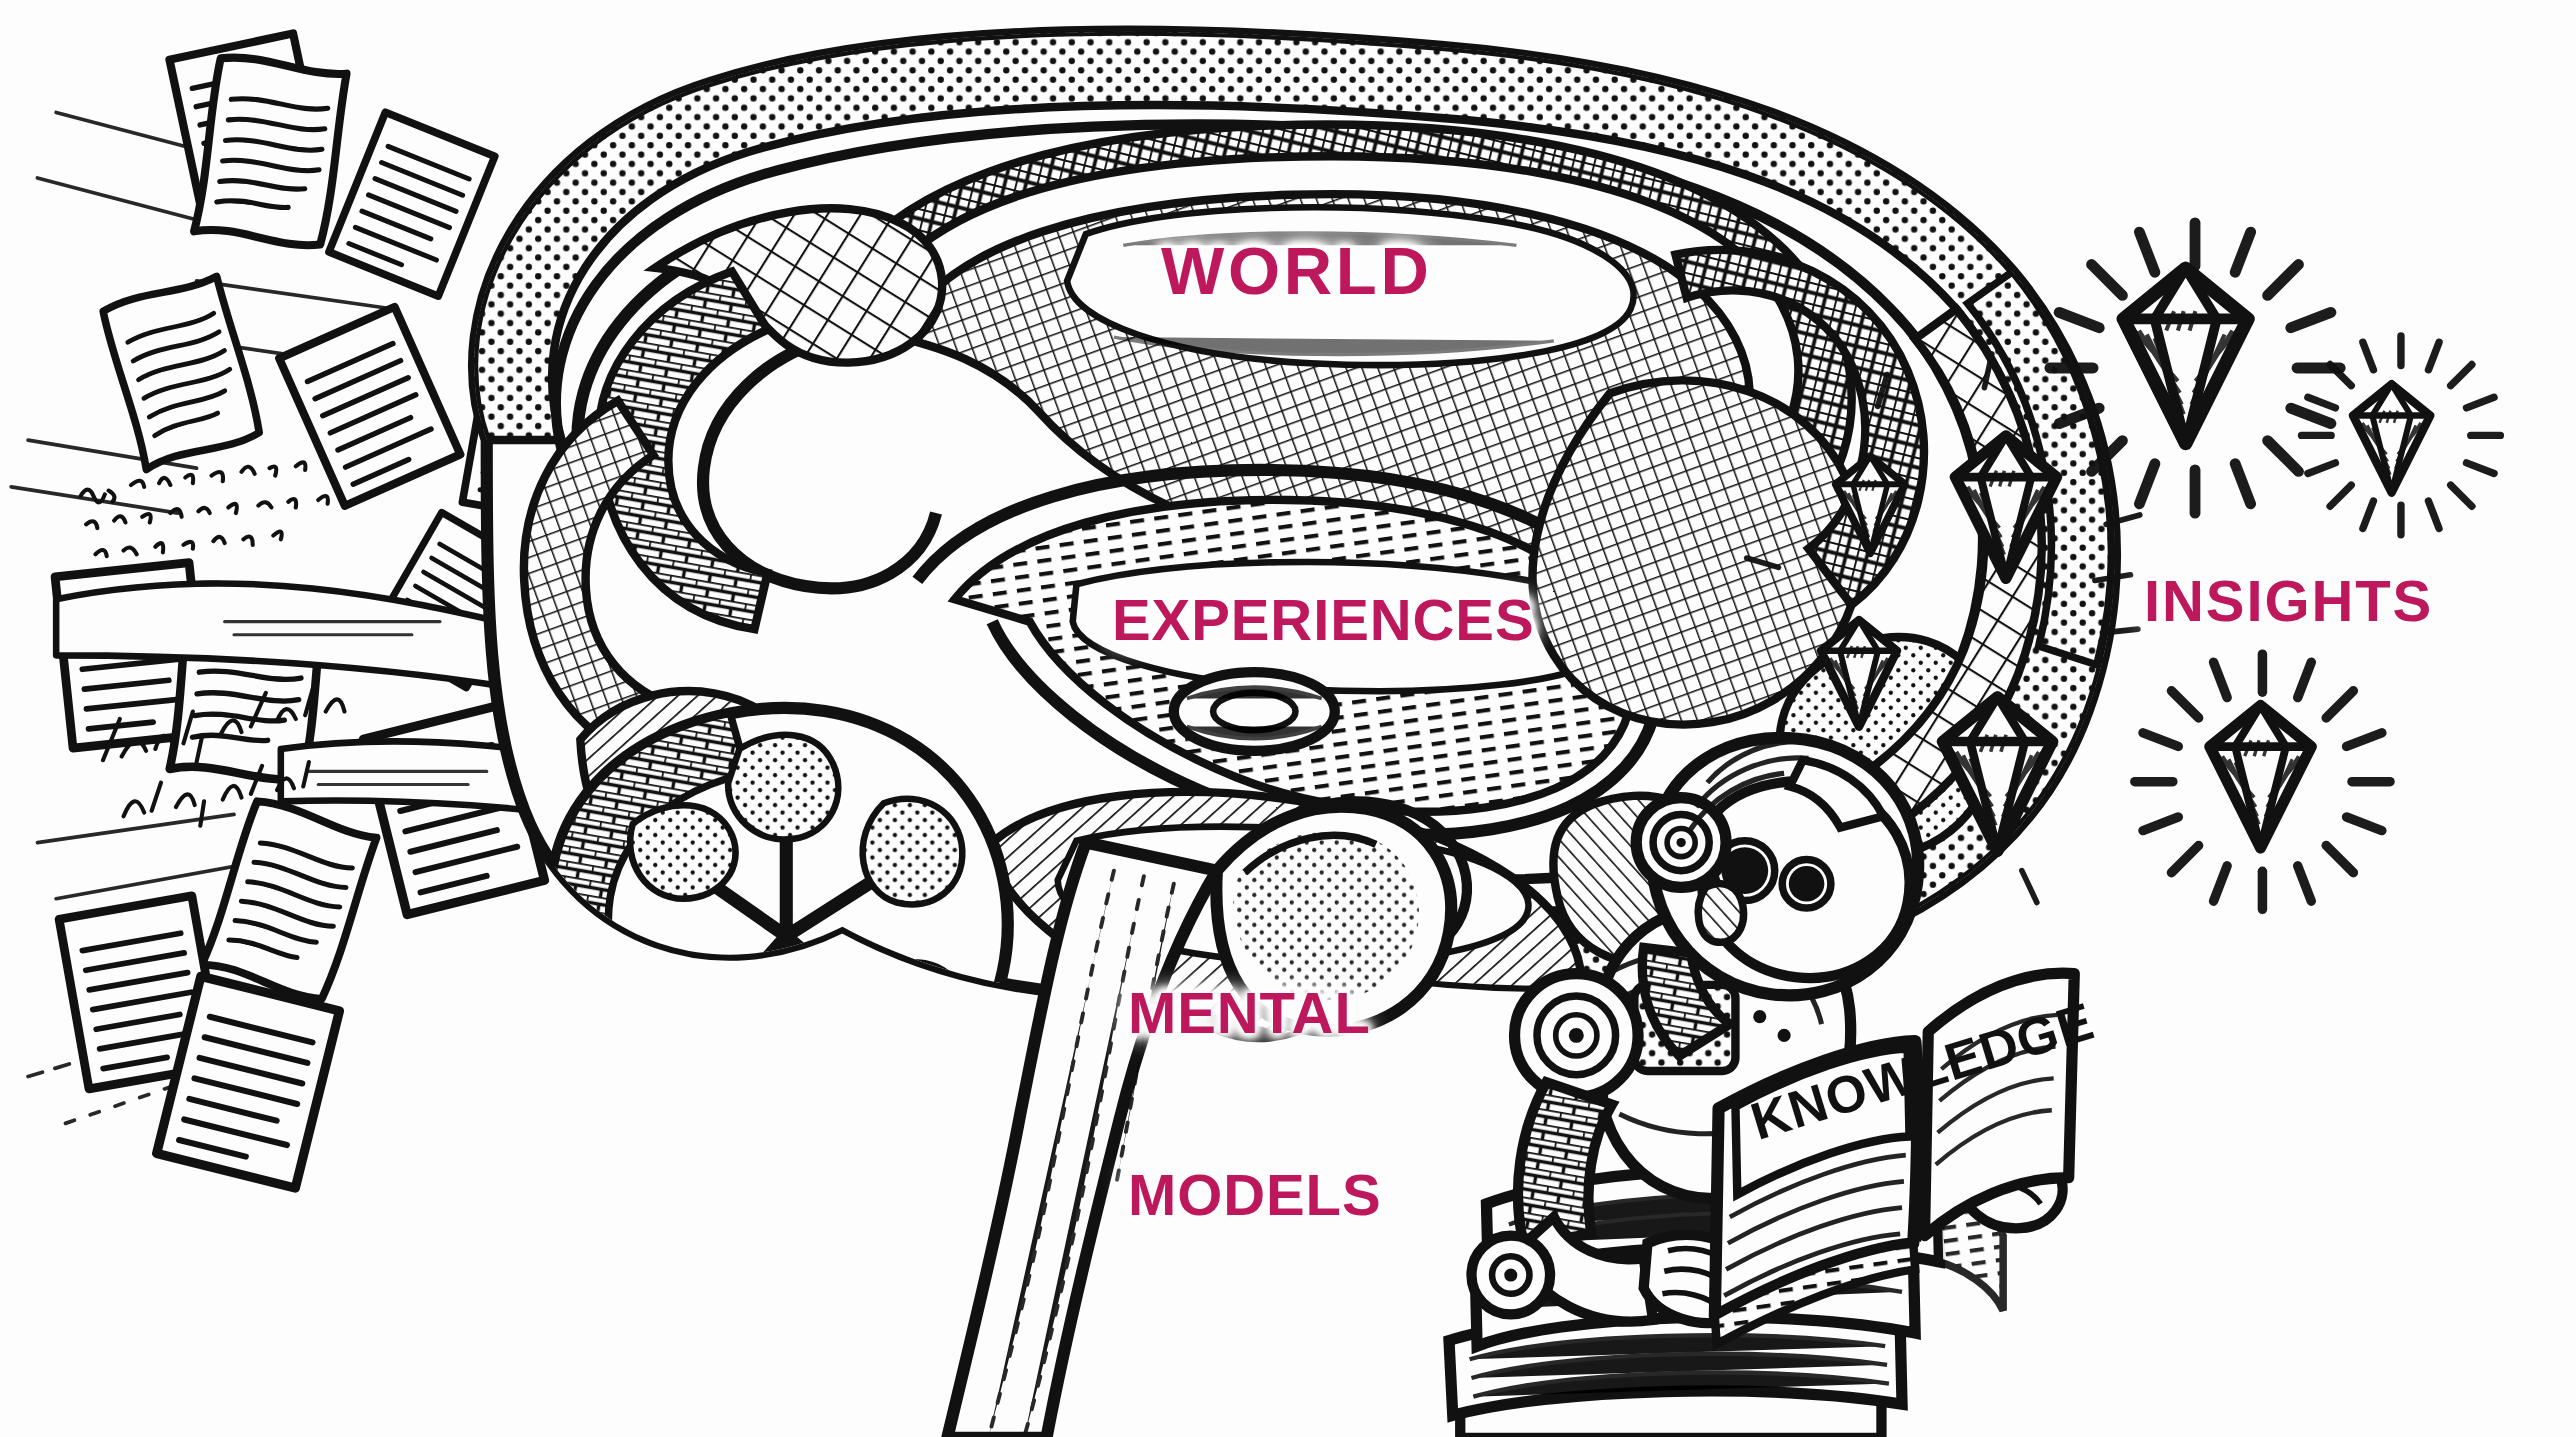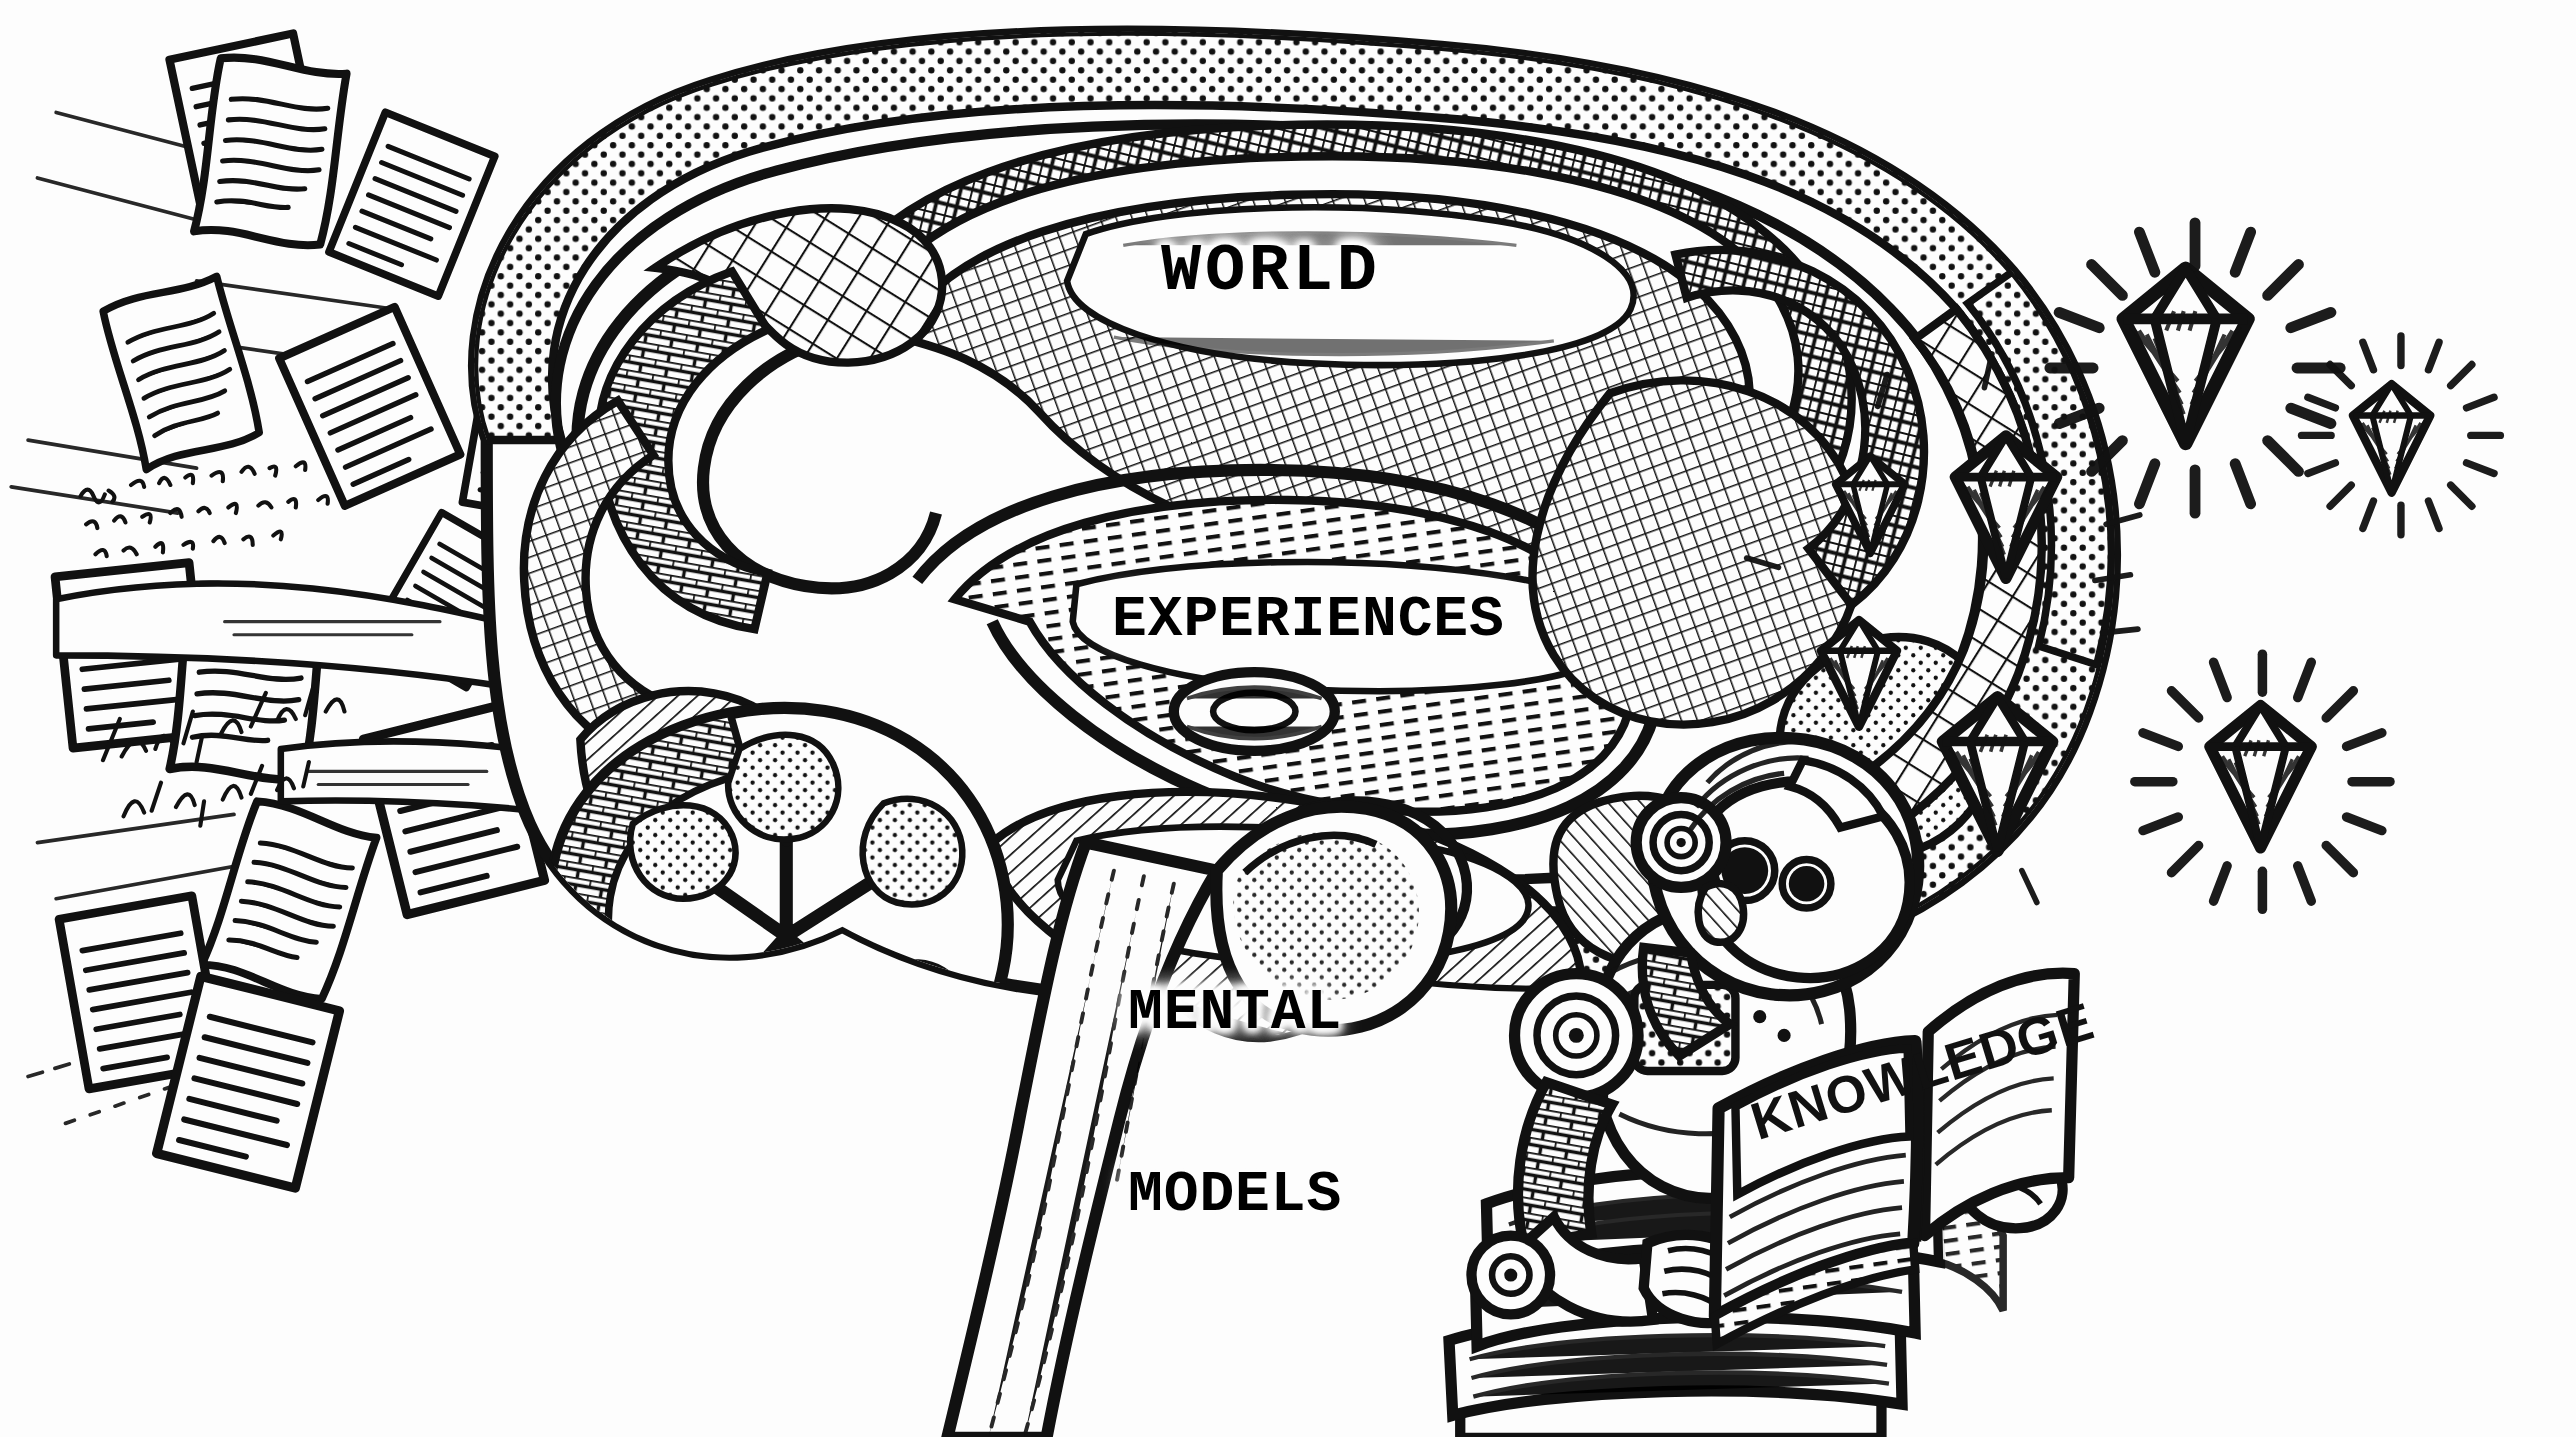--- a/index.html
+++ b/index.html
@@ -12,23 +12,23 @@
     width:2576px;
     height:1438px;
     background:#fdfdfd;
     overflow:hidden;
   }
   #art{position:absolute;left:0;top:0;width:2576px;height:1438px;}
 
   
   .lbl{
     position:absolute;
-    font-family:Liberation Mono, monospace;
+    font-family:Liberation Sans, sans-serif;
     font-weight:700;
-    color:#000000;
+    color:#be185d;
     letter-spacing:1.9px;
     line-height:1.05;
     white-space:pre;
     text-shadow:
       0 0 13px #fdfdfd, 0 0 13px #fdfdfd, 0 0 9.4px #fdfdfd,
       0 0 22.5px #fdfdfd, 0 0 22.5px #fdfdfd, 0 0 28px #fdfdfd,
       1.9px 0 9.4px #fdfdfd, -1.9px 0 9.4px #fdfdfd,
       0 1.9px 9.4px #fdfdfd, 0 -1.9px 9.4px #fdfdfd;
   }
   #label-world{ left:1161px; top:236px; font-size:67px; letter-spacing:3.7px;}
@@ -543,15 +543,16 @@
 
   <div class="lbl" id="label-world">WORLD</div>
 
   <div class="lbl" id="label-experiences">EXPERIENCES</div>
 
   <div class="lbl" id="label-mental-models">
     <div>MENTAL</div>
     <div>MODELS</div>
   </div>
 
+  <div class="lbl" id="label-insights">INSIGHTS</div>
 
 </div>
 
 
 </body></html>

